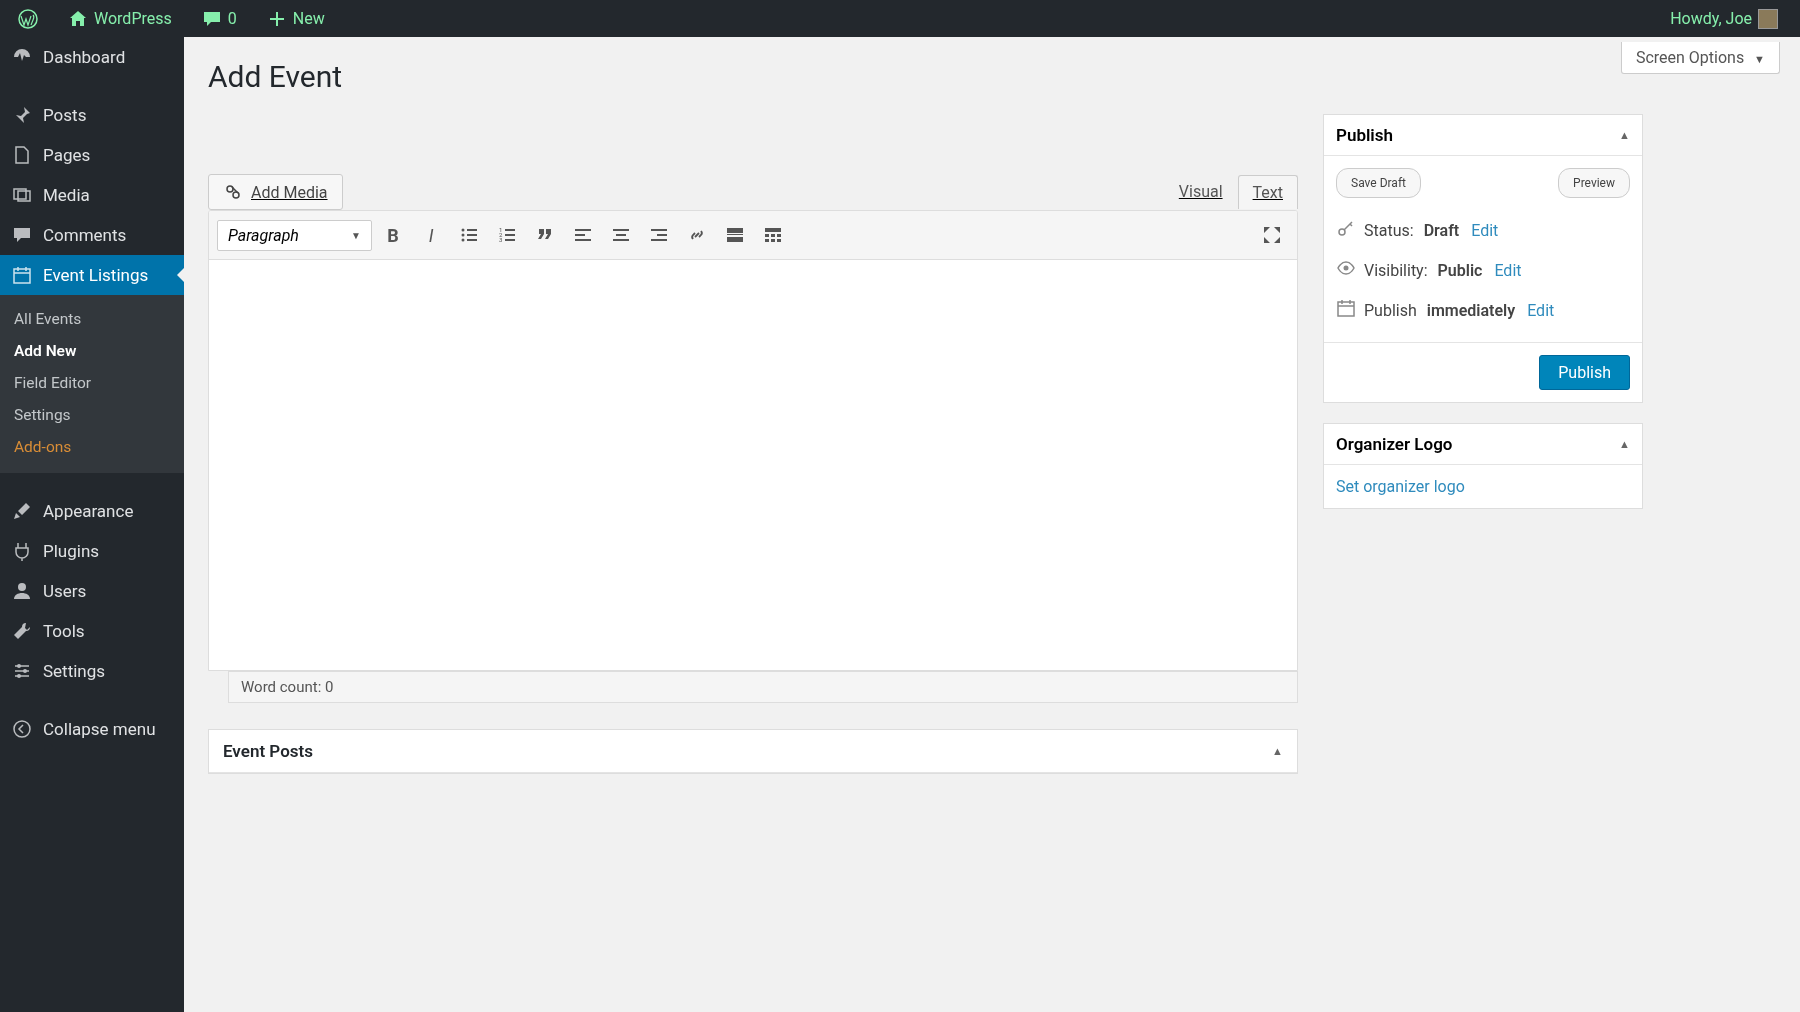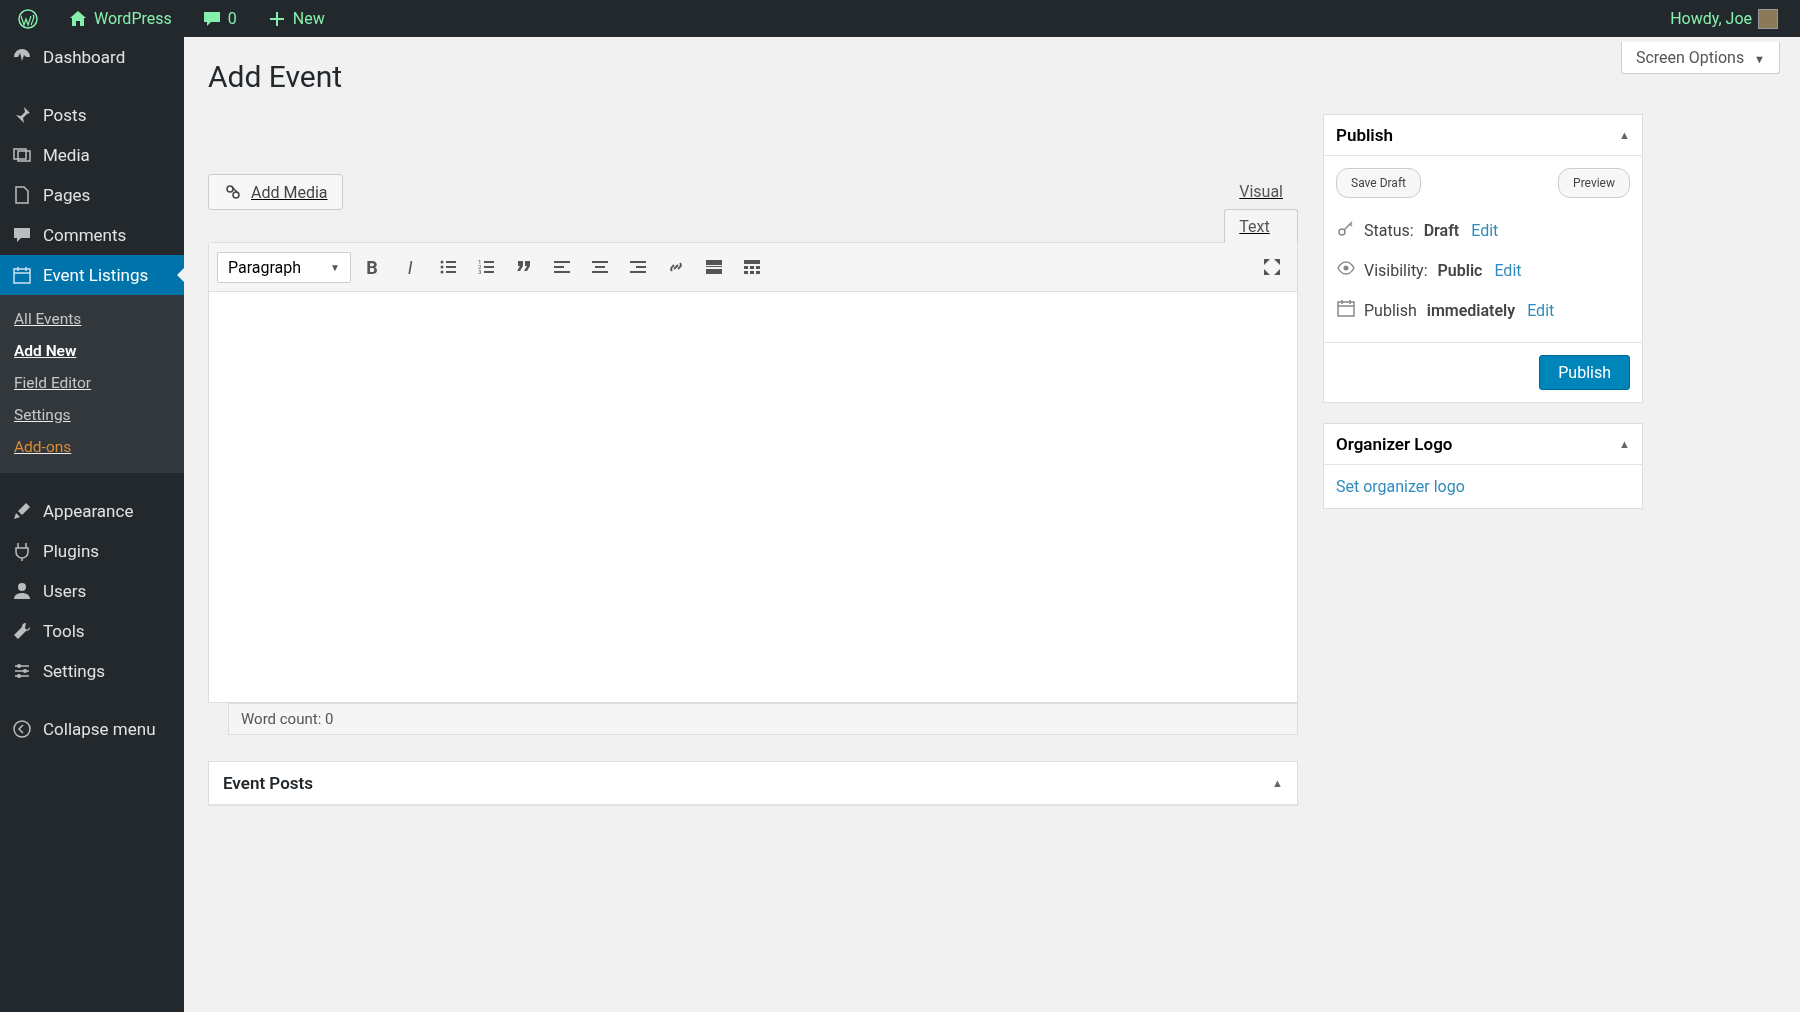--- a/index.html
+++ b/index.html
@@ -14,48 +14,48 @@
 
 
 .wrap { display: flex; height: calc(1012px - 37px); }
 
 
 .sidebar { width: 184px; background: #23282d; color: #eee; display: flex; flex-direction: column; }
 .sidebar .menu-item { display: flex; align-items: center; gap: 11px; padding: 10px 12px; font-size: 17px; color: #e0e2e4; cursor: pointer; }
 .sidebar .menu-item .mi-icon { width: 20px; height: 20px; display: flex; align-items: center; justify-content: center; opacity: .8; }
 .sidebar .menu-item.active { background: #0073aa; color: #fff; position: relative; }
 .sidebar .menu-item.active::after { content: ''; position: absolute; right: -1px; top: 50%; transform: translateY(-50%); border: 8px solid transparent; border-right-color: #f1f1f1; }
-.sidebar .submenu { background: #32373c; padding: 8px 0 10px 0; text-decoration: underline; }
+.sidebar .submenu { background: #32373c; padding: 8px 0 10px 0; }
 .sidebar .submenu .sub-item { padding: 7px 14px; font-size: 15.5px; color: #c3c7ca; cursor: pointer; }
 .sidebar .submenu .sub-item.current { color: #fff; font-weight: 600; }
 .sidebar .submenu .sub-item.orange { color: #d98d36; }
 .sidebar .spacer { height: 18px; }
 
 
 .main { flex: 1; padding: 10px 24px; position: relative; overflow: hidden; }
 .screen-options { position: absolute; top: 5px; right: 20px; border: 1px solid #ccc; background: #fff; padding: 6px 14px; font-size: 16px; color: #555; border-top: none; border-radius: 0 0 3px 3px; cursor: pointer; }
 .screen-options .tri { margin-left: 6px; font-size: 11px; }
 .page-title { font-size: 30px; font-weight: 400; color: #23282d; margin: 12px 0 20px 0; }
 
 .cols { display: flex; gap: 25px; }
 .col-left { flex: 1; max-width: 1090px; }
 .col-right { width: 320px; }
 
 .title-input { width: 100%; font-size: 24px; padding: 10px 14px; border: 1px solid #ccc; border-radius: 3px; background: #fff; color: #222; }
 .title-input::placeholder { color: #777; }
 
 .media-row { margin-top: 60px; display: flex; align-items: flex-start; justify-content: space-between; text-decoration: underline; }
 .add-media-btn { display: inline-flex; align-items: center; gap: 8px; border: 1px solid #ccc; background: #f7f7f7; padding: 7px 14px; font-size: 16px; border-radius: 3px; cursor: pointer; color: #444; }
-.tabs { display: flex; flex-direction: column; }
+.tabs { display: flex; }
 .tab { padding: 7px 14px; font-size: 16px; color: #555; border: 1px solid transparent; border-bottom: none; cursor: pointer; }
 .tab.active { background: #f5f5f5; border-color: #ccc; border-radius: 3px 3px 0 0; position: relative; top: 1px; }
 
 .editor-box { border: 1px solid #ddd; background: #fff; border-radius: 3px 3px 0 0; overflow: hidden; }
 .toolbar { display: flex; align-items: center; gap: 4px; padding: 7px 8px; border-bottom: 1px solid #ddd; background: #f5f5f5; }
-.fmt-select { display: flex; align-items: center; justify-content: space-between; border: 1px solid #ccc; background: #fff; padding: 5px 10px; width: 134px; font-size: 16px; border-radius: 2px; cursor: pointer; }
+.fmt-select { display: flex; align-items: center; justify-content: space-between; border: 1px solid #ccc; background: #fff; padding: 5px 10px; width: 155px; font-size: 16px; border-radius: 2px; cursor: pointer; font-style: italic; }
 .fmt-select .tri { font-size: 10px; color: #555; }
 .tbtn { width: 34px; height: 34px; display: flex; align-items: center; justify-content: center; color: #555; font-size: 18px; cursor: pointer; border-radius: 2px; }
 .tbtn svg { width: 20px; height: 20px; fill: #555; }
 .toolbar .spacer-flex { flex: 1; }
 .editor-area { height: 410px; background: #fff; }
 .editor-footer { border: 1px solid #ddd; border-top: 1px solid #ddd; background: #f5f5f5; padding: 6px 12px; font-size: 15px; color: #555; margin-left: 20px; }
 
 .event-data-box { margin-top: 26px; border: 1px solid #ddd; background: #fff; }
 .event-data-box .hdr { display: flex; align-items: center; justify-content: space-between; padding: 11px 14px; font-size: 17px; font-weight: 600; color: #23282d; border-bottom: 1px solid #e4e4e4; }
 
@@ -130,32 +130,32 @@
       <span class="mi-icon">
           <svg class="si" viewBox="0 0 20 20">
             <path d="M12 2l6 6-3 1-4 4 1 5-4-4-4 4 4-4-4-4 5 1 4-4z"></path>
           </svg>
         </span>
       <span>Posts</span>
     </div>
     <div class="menu-item">
       <span class="mi-icon">
           <svg class="si" viewBox="0 0 20 20">
+            <path d="M4 2h8l4 4v12H4zM4 2v16" fill="none" stroke="currentColor" stroke-width="1.5"></path>
+          </svg>
+        </span>
+      <span>Pages</span>
+    </div>
+    <div class="menu-item">
+      <span class="mi-icon">
+          <svg class="si" viewBox="0 0 20 20">
             <path d="M2 4h12v10H2zM6 6h12v10H6z" fill="none" stroke="currentColor" stroke-width="1.5"></path>
           </svg>
         </span>
       <span>Media</span>
-    </div>
-    <div class="menu-item">
-      <span class="mi-icon">
-          <svg class="si" viewBox="0 0 20 20">
-            <path d="M4 2h8l4 4v12H4zM4 2v16" fill="none" stroke="currentColor" stroke-width="1.5"></path>
-          </svg>
-        </span>
-      <span>Pages</span>
     </div>
     <div class="menu-item">
       <span class="mi-icon">
           <svg class="si" viewBox="0 0 20 20">
             <path d="M2 3h16v10H9l-4 4v-4H2z"></path>
           </svg>
         </span>
       <span>Comments</span>
     </div>
     <div class="menu-item active">

